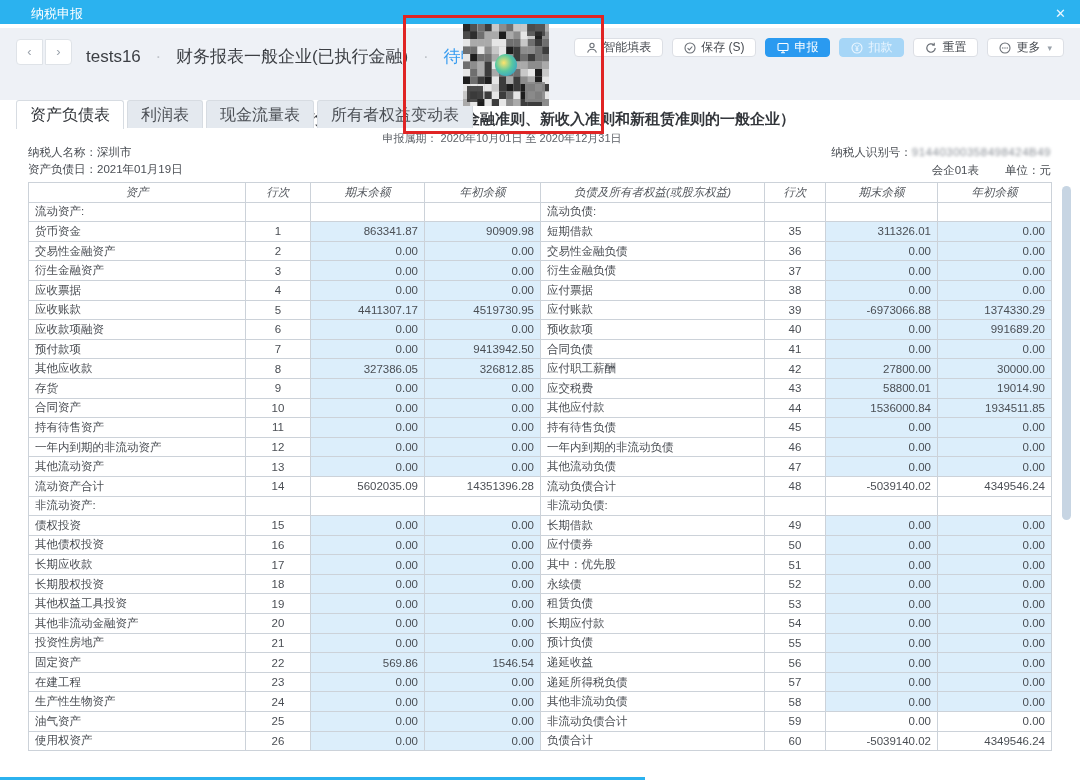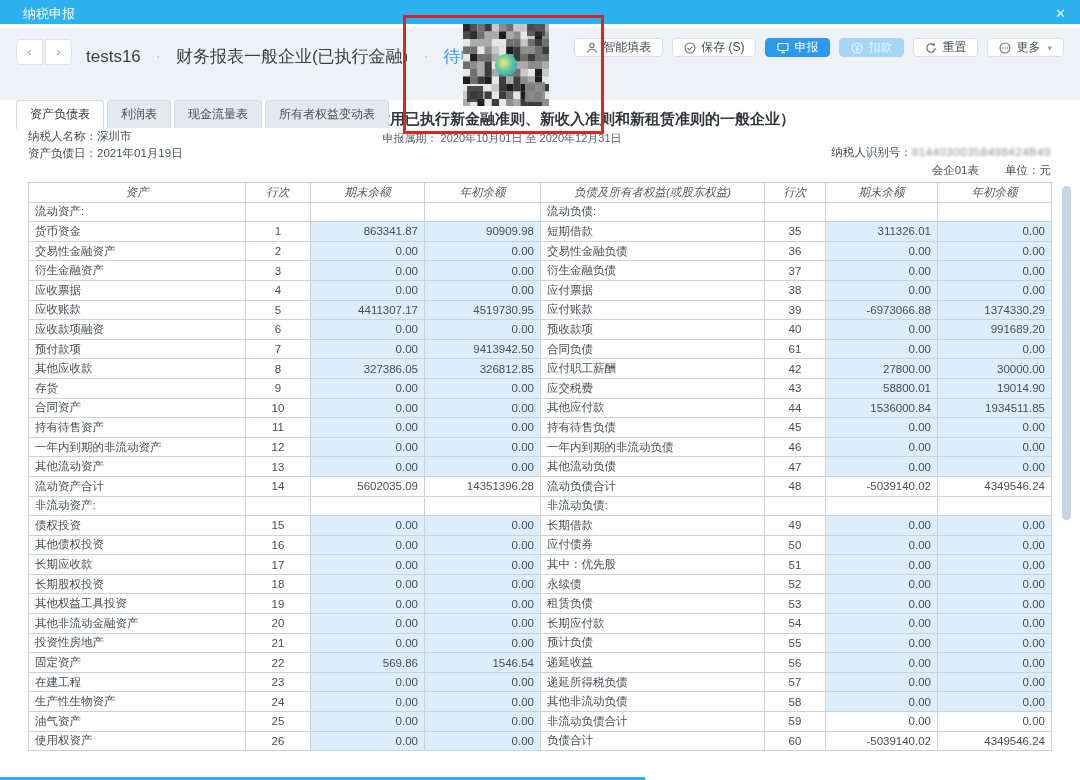--- a/index.html
+++ b/index.html
@@ -2,21 +2,21 @@
 <html><head>
 <meta charset="utf-8">
 <style>
   * { box-sizing: border-box; margin: 0; padding: 0; }
   html,body { background:#fff; }
   body { font-family:"Liberation Sans","DejaVu Sans",sans-serif; }
   #page { position:relative; width:1080px; height:780px; overflow:hidden; background:#fff; }
 
   
   .titlebar { position:absolute; left:0; top:0; width:1080px; height:24px;
-              background:#2bb2ef; color:#fff; font-size:13px; line-height:28px; padding-left:23px; }
+              background:#2bb2ef; color:#fff; font-size:13px; line-height:28px; padding-left:31px; }
   .close-x { position:absolute; right:14px; top:0; height:28px; line-height:27px; color:#eaf7ff;
              font-size:13px; cursor:pointer; }
 
   
   .band { position:absolute; left:0; top:28px; width:1080px; height:72px; background:#eef1f6; }
   .navgroup { position:absolute; left:16px; top:11px; display:flex; gap:2px; }
   .navbtn { width:27px; height:26px; background:#fff; border:1px solid #dfe3e8; color:#9aa2ab;
             font-size:13px; text-align:center; line-height:24px; }
   .navbtn.first { border-radius:4px 0 0 4px; }
   .navbtn.last  { border-radius:0 4px 4px 0; }
@@ -27,32 +27,32 @@
   .btn { display:inline-flex; align-items:center; gap:5px; height:19px; padding:0 11px;
          background:#fff; border:1px solid #dcdfe5; border-radius:4px; font-size:12px; color:#474b51;
          white-space:nowrap; cursor:pointer; }
   .btn svg { display:block; }
   .btn.primary { background:#2a9af0; border-color:#2a9af0; color:#fff; }
   .btn.disabled { background:#a6d6f7; border-color:#a6d6f7; color:#eaf6ff; }
   .btn .caret { font-size:9px; color:#9aa2ab; margin-left:2px; }
 
   
   .tabs { position:absolute; left:16px; top:72px; display:flex; gap:3px; height:28px; z-index:2; }
-  .tab { height:28px; line-height:27px; padding:0 13px; font-size:12px; color:#4b4f55;
+  .tab { height:28px; line-height:27px; padding:0 13px; font-size:16px; color:#4b4f55;
          background:#e4e9ef; border:1px solid #d7dce2; border-bottom:none; border-radius:3px 3px 0 0;
          cursor:pointer; }
   .tab.active { background:#fff; color:#33363b; height:29px; }
 
   
   .content { position:absolute; left:0; top:100px; width:1080px; height:680px; background:#fff; }
   .rpt-title { position:absolute; left:0; top:10px; width:1080px; text-align:center;
                font-size:15px; font-weight:bold; color:#33363b; }
   .rpt-sub { position:absolute; left:0; top:31px; width:956px; text-align:center;
              font-size:11px; color:#5d6océ167; color:#5d6167;padding-left:48px; }
-  .meta-l { position:absolute; left:28px; top:28px; font-size:11.5px; color:#4a4e54; line-height:17px; }
+  .meta-l { position:absolute; left:28px; top:44px; font-size:11.5px; color:#4a4e54; line-height:17px; }
   .meta-r { position:absolute; right:29px; top:43px; font-size:11.5px; color:#4a4e54; line-height:18px; text-align:right; }
   .blurred { filter:blur(1.4px); color:#8a8f96; letter-spacing:.5px; }
   .unit-gap { margin-left:26px; }
 
   
   table.bs { position:absolute; left:28px; top:82px; width:1023px; border-collapse:collapse;
              table-layout:fixed; font-size:11.5px; color:#4a4e54; }
   table.bs td, table.bs th { border:1px solid #ccd2d9; height:19.6px; padding:0 6px;
                              font-weight:normal; overflow:hidden; white-space:nowrap; }
   table.bs th { text-align:center; color:#55595f;font-style:italic; }
@@ -278,21 +278,21 @@
             <td class="ln">40</td>
             <td class="val blue">0.00</td>
             <td class="val blue">991689.20</td>
           </tr>
           <tr>
             <td class="lbl">预付款项</td>
             <td class="ln">7</td>
             <td class="val blue">0.00</td>
             <td class="val blue">9413942.50</td>
             <td class="lbl">合同负债</td>
-            <td class="ln">61</td>
+            <td class="ln">41</td>
             <td class="val blue">0.00</td>
             <td class="val blue">0.00</td>
           </tr>
           <tr>
             <td class="lbl">其他应收款</td>
             <td class="ln">8</td>
             <td class="val blue">327386.05</td>
             <td class="val blue">326812.85</td>
             <td class="lbl">应付职工薪酬</td>
             <td class="ln">42</td>

